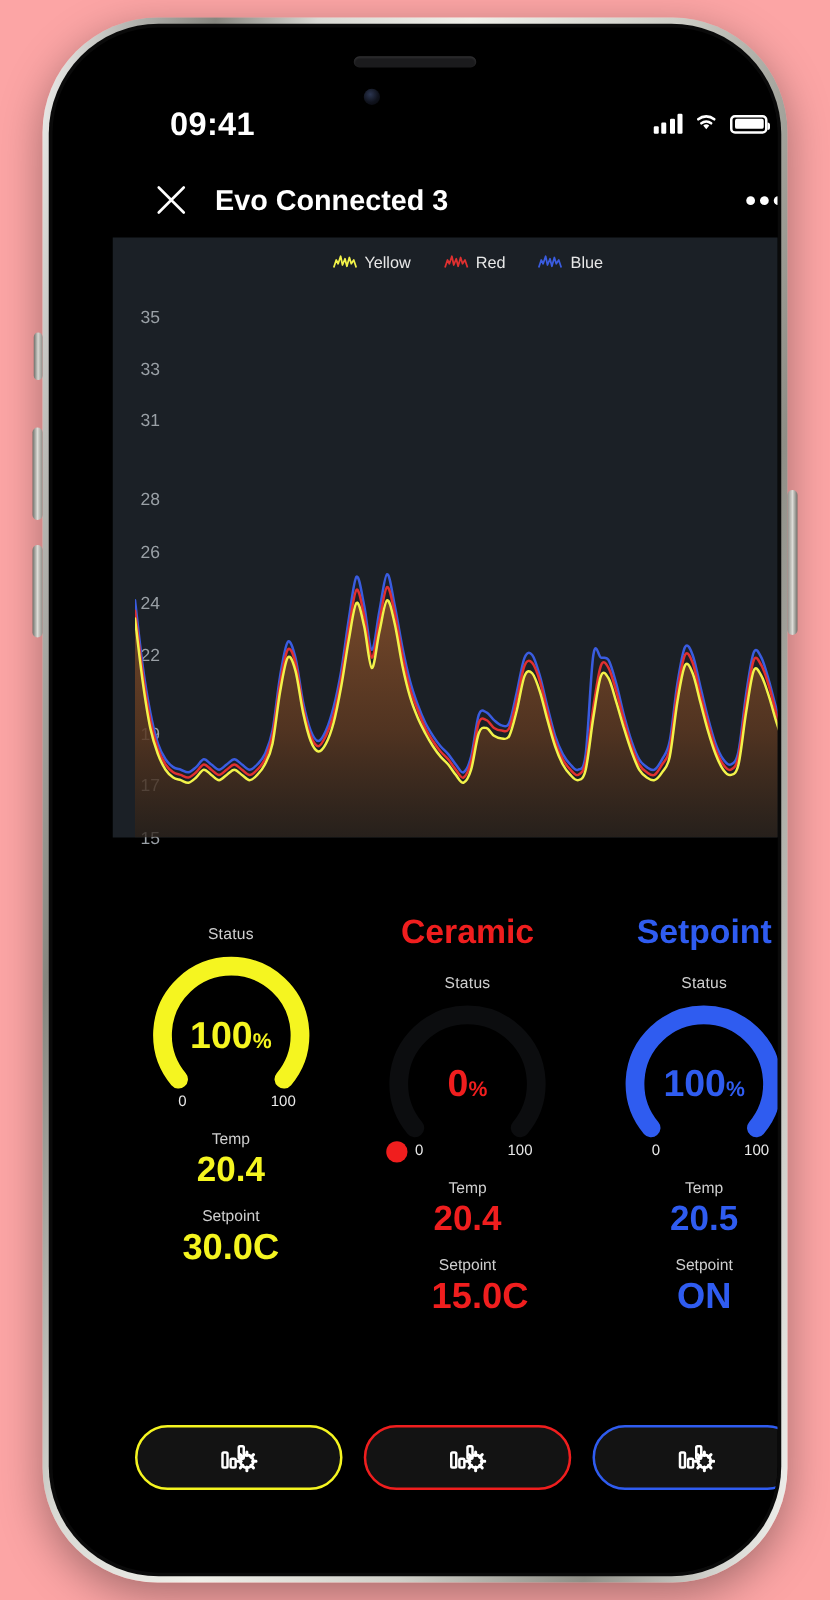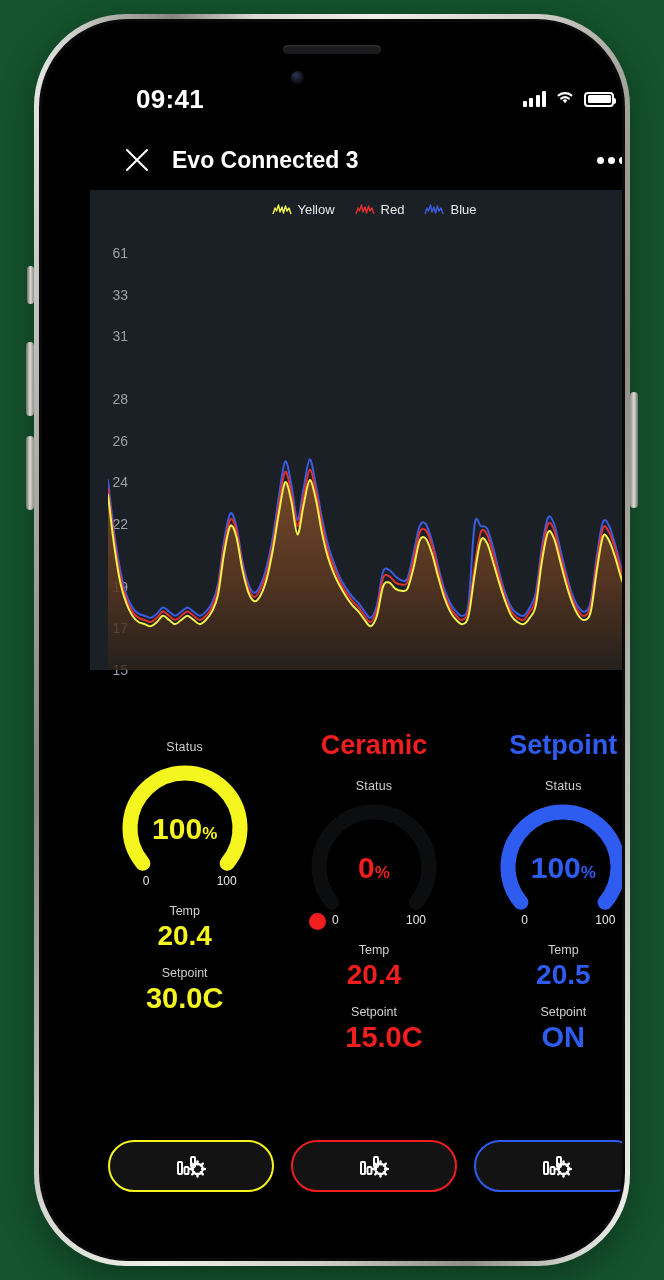--- a/index.html
+++ b/index.html
@@ -2,21 +2,21 @@
 <html><head>
 <meta charset="utf-8">
 <style>
   * { box-sizing: border-box; margin: 0; padding: 0; }
   html, body {
     width: 664px; height: 1280px;
     background: #ffffff;
     font-family: "Liberation Sans", sans-serif;
     overflow: hidden;
   }
-  #stage { position: relative; width: 664px; height: 1280px; background: #14532d; }
+  #stage { position: relative; width: 664px; height: 1280px; background: #fca5a5; }
 
   
   .phone-frame {
     position: absolute; left: 34px; top: 14px;
     width: 596px; height: 1252px;
     border-radius: 92px;
     background: linear-gradient(100deg,#f2f2f0 0%,#b9b9b5 8%,#86867f 17%,#d9d9d4 27%,#efefe9 42%,#cfcfc8 62%,#8e8e86 80%,#cfcfca 92%,#f4f4f1 100%);
     box-shadow: 0 10px 34px rgba(0,0,0,0.34);
   }
   .phone-band {
@@ -102,21 +102,21 @@
   .nav-more { width: 40px; display:flex; gap:4px; justify-content:flex-end; align-items:center; cursor: pointer; }
   .nav-more span { width: 7px; height: 7px; border-radius: 50%; background: #fff; display:block; }
 
   
   .chart-card {
     position: absolute; left: 0px; top: 140px; width: 568px; height: 480px;
     background: #1b2026;
   }
   .legend {
     position: absolute; top: 12px; left: 0; width: 100%;
-    display: flex; justify-content: center; gap: 20px; align-items: center;
+    display: flex; justify-content: center; gap: 26px; align-items: center;
   }
   .legend-item { display: flex; align-items: center; gap: 6px; }
   .legend-label { color: #e8e8e8; font-size: 13px; }
 
   .plot { position: absolute; left: 0; top: 42px; width: 568px; height: 438px; }
   .ylabels { position: absolute; left: 0; top: 0; width: 42px; height: 100%; }
   .ylabel { position: absolute; right: 4px; color: #9aa0a6; font-size: 14px; transform: translateY(-50%); }
   .plotarea { position: absolute; left: 18px; right: 0; top: 0; bottom: 0; }
   .plotarea svg { display:block; width: 100%; height: 100%; }
 
@@ -241,21 +241,21 @@
             </div>
             <div class="legend-item">
               <svg width="20" height="13" viewBox="0 0 20 13">
                 <path d="M1 11 L3 5 L4.5 8 L6.5 2 L8 9 L10 4 L11.5 10 L13.5 3 L15 8 L17 5 L19 11" stroke="#3a5ce0" stroke-width="1.4" fill="none" stroke-linejoin="round"></path>
               </svg>
               <span class="legend-label">Blue</span>
             </div>
           </div>
         <div class="plot">
           <div class="ylabels" id="ylabels">
-              <div class="ylabel" style="top: 20.8571px;">61</div>
+              <div class="ylabel" style="top: 20.8571px;">35</div>
               <div class="ylabel" style="top: 62.5714px;">33</div>
               <div class="ylabel" style="top: 104.286px;">31</div>
               <div class="ylabel" style="top: 166.857px;">28</div>
               <div class="ylabel" style="top: 208.571px;">26</div>
               <div class="ylabel" style="top: 250.286px;">24</div>
               <div class="ylabel" style="top: 292px;">22</div>
               <div class="ylabel" style="top: 354.571px;">19</div>
               <div class="ylabel" style="top: 396.286px;">17</div>
               <div class="ylabel" style="top: 438px;">15</div>
             </div>

